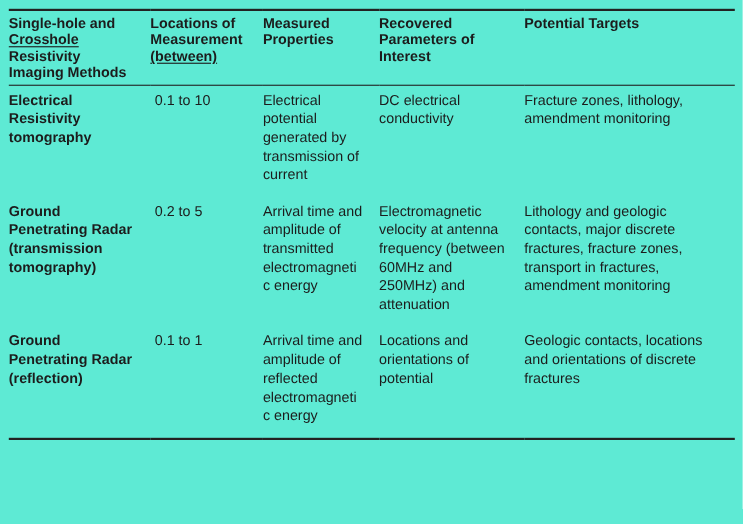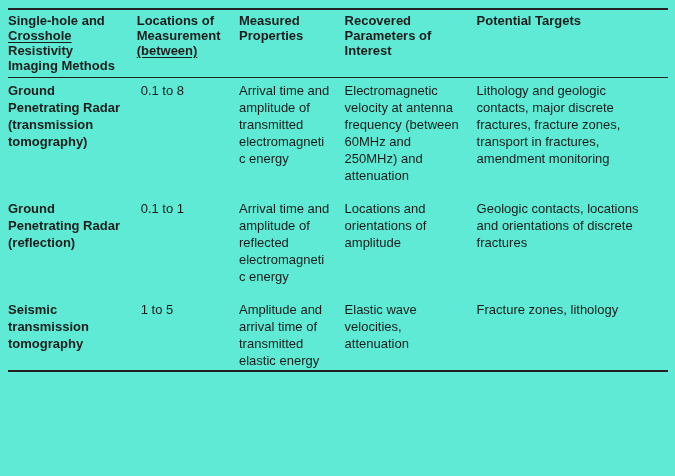--- a/index.html
+++ b/index.html
@@ -102,25 +102,40 @@
         <th class="pre">Measured
 Properties</th>
         <th class="pre">Recovered
 Parameters of
 Interest</th>
         <th class="pre">Potential Targets</th>
       </tr>
     </thead>
     <tbody>
       <tr>
+        <td class="method pre">Electrical
+Resistivity
+tomography</td>
+        <td class="resolution pre">0.1 to 10</td>
+        <td class="pre">Electrical
+potential
+generated by
+transmission of
+current</td>
+        <td class="pre">DC electrical
+conductivity</td>
+        <td class="pre">Fracture zones, lithology,
+amendment monitoring</td>
+      </tr>
+      <tr>
         <td class="method pre">Ground
 Penetrating Radar
 (transmission
 tomography)</td>
-        <td class="resolution pre">0.1 to 8</td>
+        <td class="resolution pre">0.2 to 5</td>
         <td class="pre">Arrival time and
 amplitude of
 transmitted
 electromagneti
 c energy</td>
         <td class="pre">Electromagnetic
 velocity at antenna
 frequency (between
 60MHz and
 250MHz) and
@@ -136,34 +151,20 @@
 Penetrating Radar
 (reflection)</td>
         <td class="resolution pre">0.1 to 1</td>
         <td class="pre">Arrival time and
 amplitude of
 reflected
 electromagneti
 c energy</td>
         <td class="pre">Locations and
 orientations of
-amplitude</td>
+potential</td>
         <td class="pre">Geologic contacts, locations
 and orientations of discrete
 fractures</td>
-      </tr>
-      <tr class="last">
-        <td class="method pre">Seismic
-transmission
-tomography</td>
-        <td class="resolution pre">1 to 5</td>
-        <td class="pre">Amplitude and
-arrival time of
-transmitted
-elastic energy</td>
-        <td class="pre">Elastic wave
-velocities,
-attenuation</td>
-        <td class="pre">Fracture zones, lithology</td>
       </tr>
     </tbody>
   </table>
 </div>
 
 </body></html>

